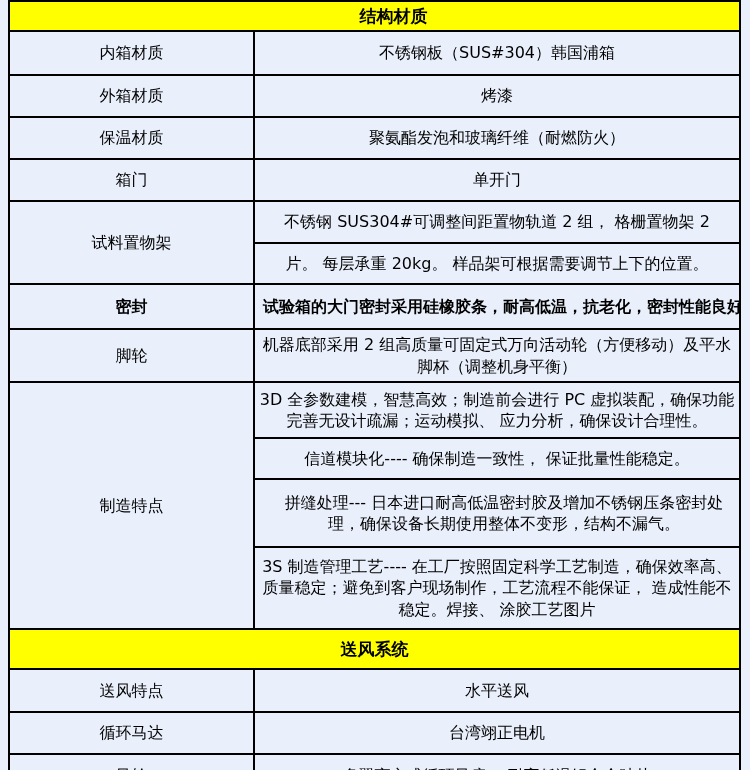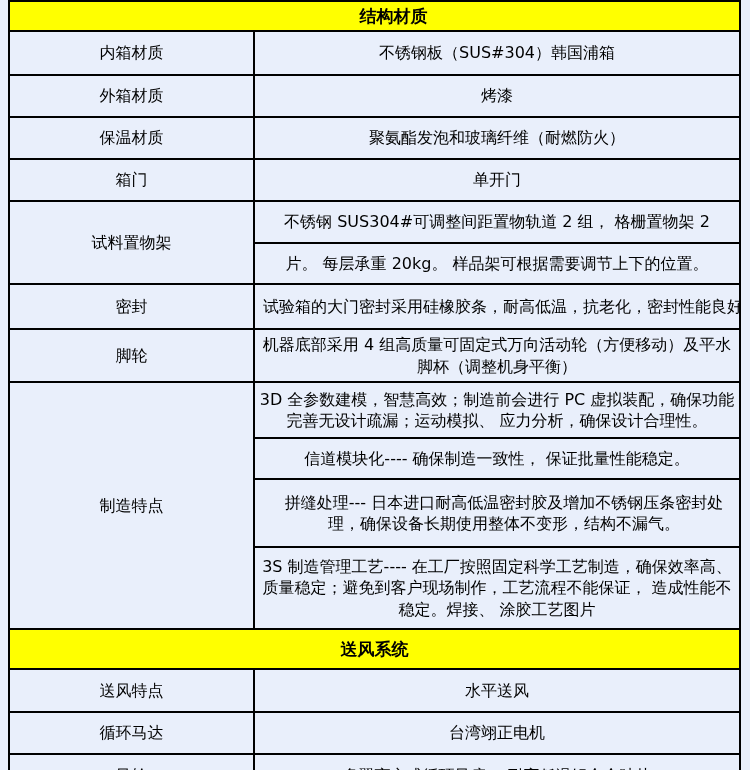--- a/index.html
+++ b/index.html
@@ -36,21 +36,21 @@
     background: #FFFF00;
     font-weight: bold;
     font-size: 17px;
   }
   td.nowrap { white-space: nowrap; padding: 1px 8px; }
   
   tr.rh-hdr1  td { height: 26px; padding-left: 40px; }
   tr.rh-40    td { height: 40px; }
   tr.rh-38    td { height: 38px; }
   tr.rh-37    td { height: 37px; margin-top: 36px; }
-  tr.rh-41    td { height: 41px; }
+  tr.rh-41    td { height: 41px; font-weight: bold; }
   tr.rh-49    td { height: 49px; }
   tr.rh-52    td { height: 52px; }
   tr.rh-64    td { height: 64px; padding-left: 16px; }
   tr.rh-78    td { height: 78px; }
   tr.rh-hdr2  td { height: 36px; }
   tr.rh-39    td { height: 39px; }
 </style>
 </head>
 <body>
 
@@ -86,21 +86,21 @@
     </tr>
     <tr class="rh-37">
       <td>片。 每层承重 20kg。 样品架可根据需要调节上下的位置。</td>
     </tr>
     <tr class="rh-41">
       <td>密封</td>
       <td class="nowrap">试验箱的大门密封采用硅橡胶条，耐高低温，抗老化，密封性能良好</td>
     </tr>
     <tr class="rh-49">
       <td>脚轮</td>
-      <td>机器底部采用 4 组高质量可固定式万向活动轮（方便移动）及平水脚杯（调整机身平衡）</td>
+      <td>机器底部采用 2 组高质量可固定式万向活动轮（方便移动）及平水脚杯（调整机身平衡）</td>
     </tr>
     <tr class="rh-52">
       <td rowspan="4">制造特点</td>
       <td>3D 全参数建模，智慧高效；制造前会进行 PC 虚拟装配，确保功能完善无设计疏漏；运动模拟、 应力分析，确保设计合理性。</td>
     </tr>
     <tr class="rh-37">
       <td>信道模块化---- 确保制造一致性， 保证批量性能稳定。</td>
     </tr>
     <tr class="rh-64">
       <td>拼缝处理--- 日本进口耐高低温密封胶及增加不锈钢压条密封处理，确保设备长期使用整体不变形，结构不漏气。</td>

